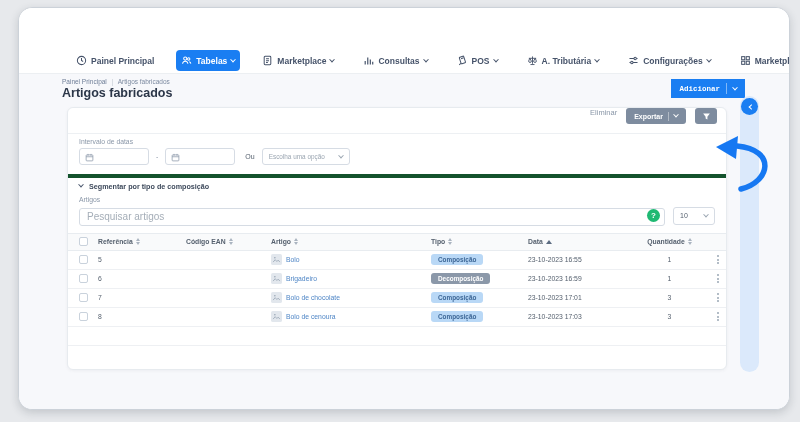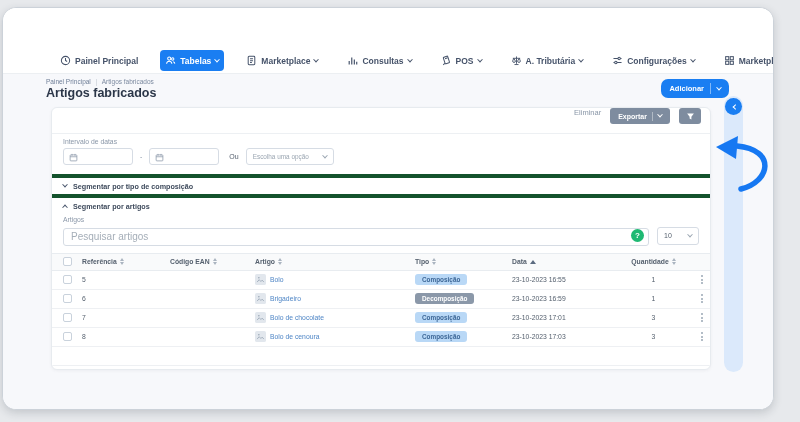--- a/index.html
+++ b/index.html
@@ -1,19 +1,19 @@
 <!DOCTYPE html>
 <html style="--accent-blue: #1a7ef2; --slate-button: #7e8c9f; --badge-composicao-bg: #b9d8f6; --badge-composicao-text: #3c6696; --badge-decomposicao-bg: #8b98a9; --badge-decomposicao-text: #ffffff; --link-blue: #4f86c6; --help-green: #1fb973;"><head>
 <meta charset="utf-8">
 <style>
   * { margin:0; padding:0; box-sizing:border-box; }
   html,body { width:800px; height:422px; overflow:hidden; background:#e7e9ec;
               font-family:"Liberation Sans", sans-serif; }
 
-  .card { position:absolute; left:2px; top:7px; width:772px; height:403px;
+  .card { position:absolute; left:18px; top:7px; width:772px; height:403px;
           background:#fff; border:1px solid #ccd2d9; border-radius:14px;
           box-shadow:0 3px 8px rgba(40,50,60,.18); overflow:hidden; }
 
   
   .topnav { position:relative; height:66px; border-bottom:1px solid #eceff2; background:#fff; }
   .nav-items { position:absolute; left:50px; top:42px; display:flex; align-items:center; gap:15px; }
   .nav-item { display:flex; align-items:center; gap:4px; font-size:8.5px; font-weight:700;
               color:#46536a; cursor:pointer; padding:5px 7px; border-radius:4px; white-space:nowrap; }
   .nav-item.active { background:var(--accent-blue,#1a7ef2); color:#fff; padding:5px 5px; }
   .nav-icon { display:inline-flex; width:11px; height:11px; }
@@ -23,23 +23,23 @@
   .chev-up { transform:rotate(-135deg) translate(-1px,-1px); }
 
   
   .content { position:relative; height:336px; background:#f7f8fb; }
   .breadcrumb { position:absolute; left:43px; top:4px; font-size:6.5px; color:#7c8aa0; }
   .breadcrumb .crumb-link { color:#6e7e97; cursor:pointer; }
   .breadcrumb .sep { margin:0 3px; color:#c2c9d2; }
   .page-title { position:absolute; left:43px; top:12px; font-size:12.5px; font-weight:700; color:#2b3648; }
 
   .btn-add { position:absolute; right:44px; top:5px; height:19px; display:flex; align-items:center;
-             gap:6px; background:var(--accent-blue,#1a7ef2); color:#fff; border:none; border-radius:7px;
+             gap:6px; background:var(--accent-blue,#1a7ef2); color:#fff; border:none; border-radius:0;
              font-size:7.5px; font-weight:700; padding:0 8px; cursor:pointer;
-             font-family:Liberation Sans, sans-serif; }
+             font-family:Liberation Mono, monospace; }
   .btn-add .vdiv { width:1px; height:11px; background:rgba(255,255,255,.45); }
 
   
   .panel { position:absolute; left:48px; top:33px; width:660px; height:263px; background:#fff;
            border:1px solid #e7ebef; border-radius:6px; box-shadow:0 1px 3px rgba(60,70,90,.06);
            overflow:hidden; }
 
   .toolbar { height:26px; display:flex; align-items:flex-start; justify-content:flex-end; gap:9px;
              padding:0 9px; border-bottom:1px solid #edf0f3; }
   .btn-text { font-size:7.5px; color:#8a97a8; background:none; border:none; cursor:pointer;
@@ -276,24 +276,20 @@
             <span class="chev"></span>
           </div>
         </div>
       </div>
 
       <div class="section-row">
         <span class="chev"></span>
         <span class="section-label">Segmentar por tipo de composição</span>
       </div>
 
-      <div class="section-row">
-        <span class="chev chev-up"></span>
-        <span class="section-label">Segmentar por artigos</span>
-      </div>
 
       <div class="artigos-block">
         <div class="f-label">Artigos</div>
         <div class="artigos-row">
           <div class="search-wrap">
             <input class="search-input" type="text" placeholder="Pesquisar artigos" style="">
             <span class="help-dot">?</span>
           </div>
           <div class="select sel-pagesize">
             <span>10</span>

